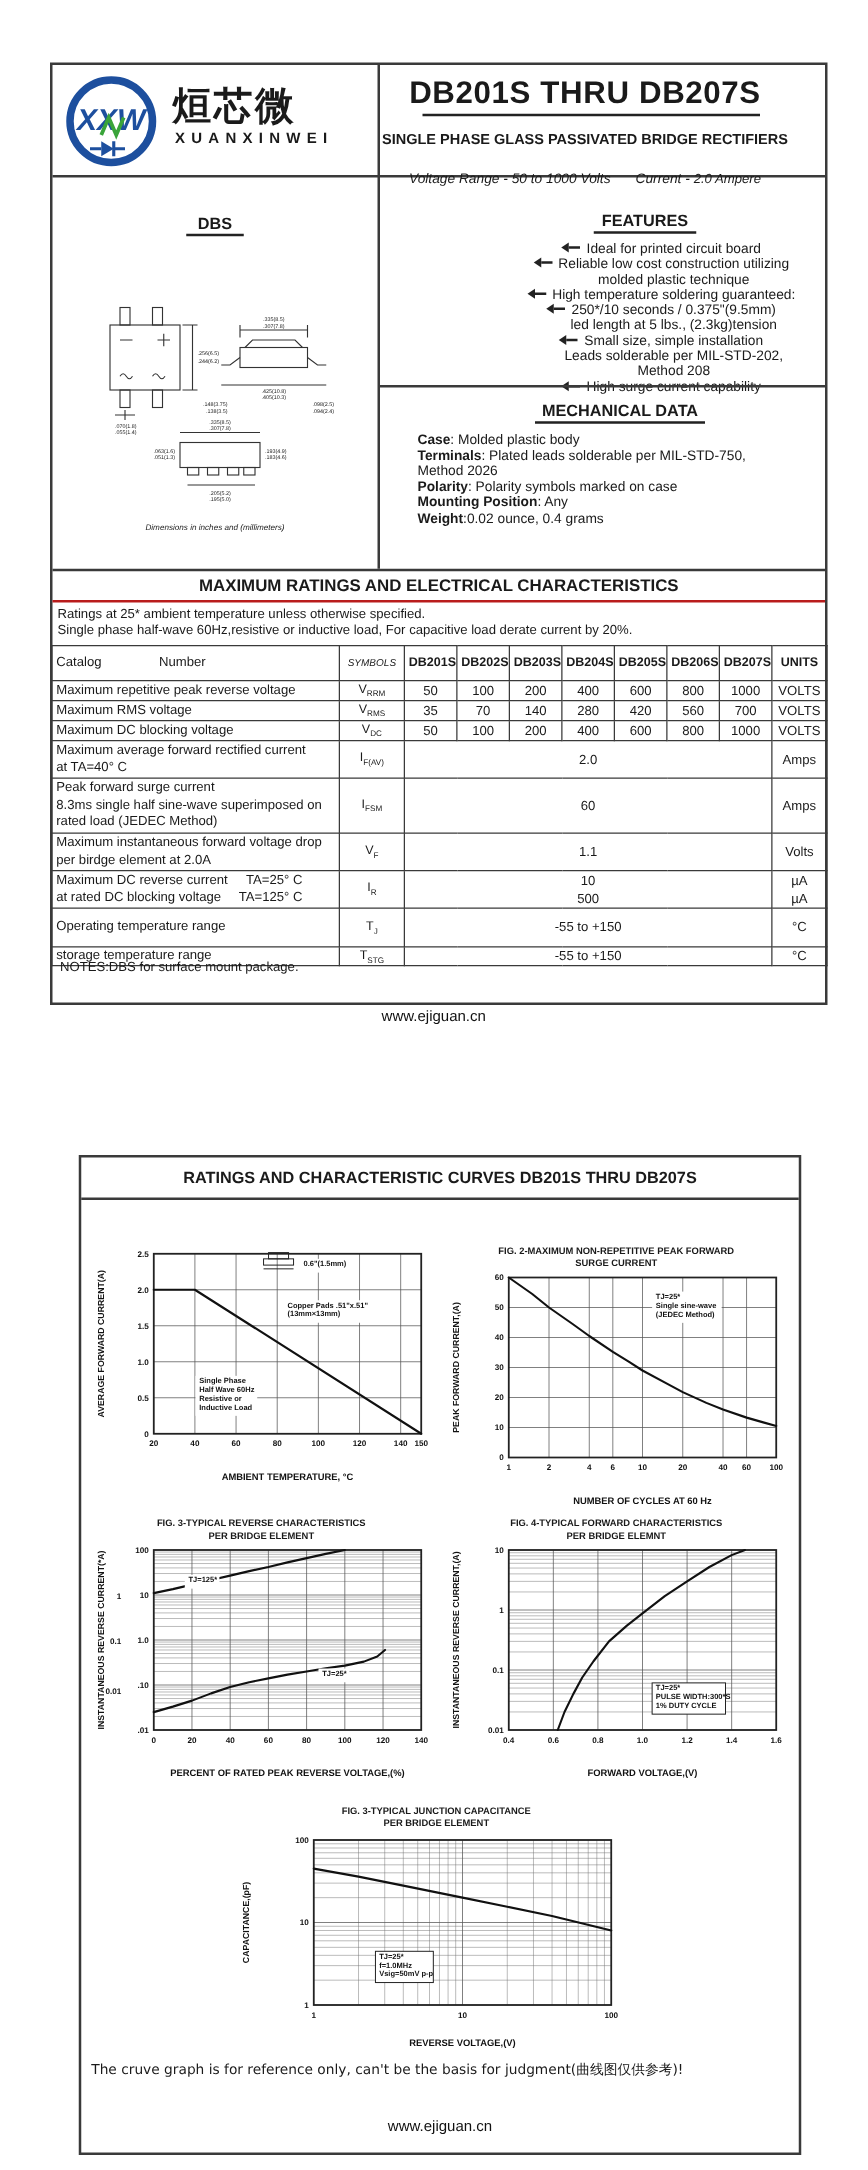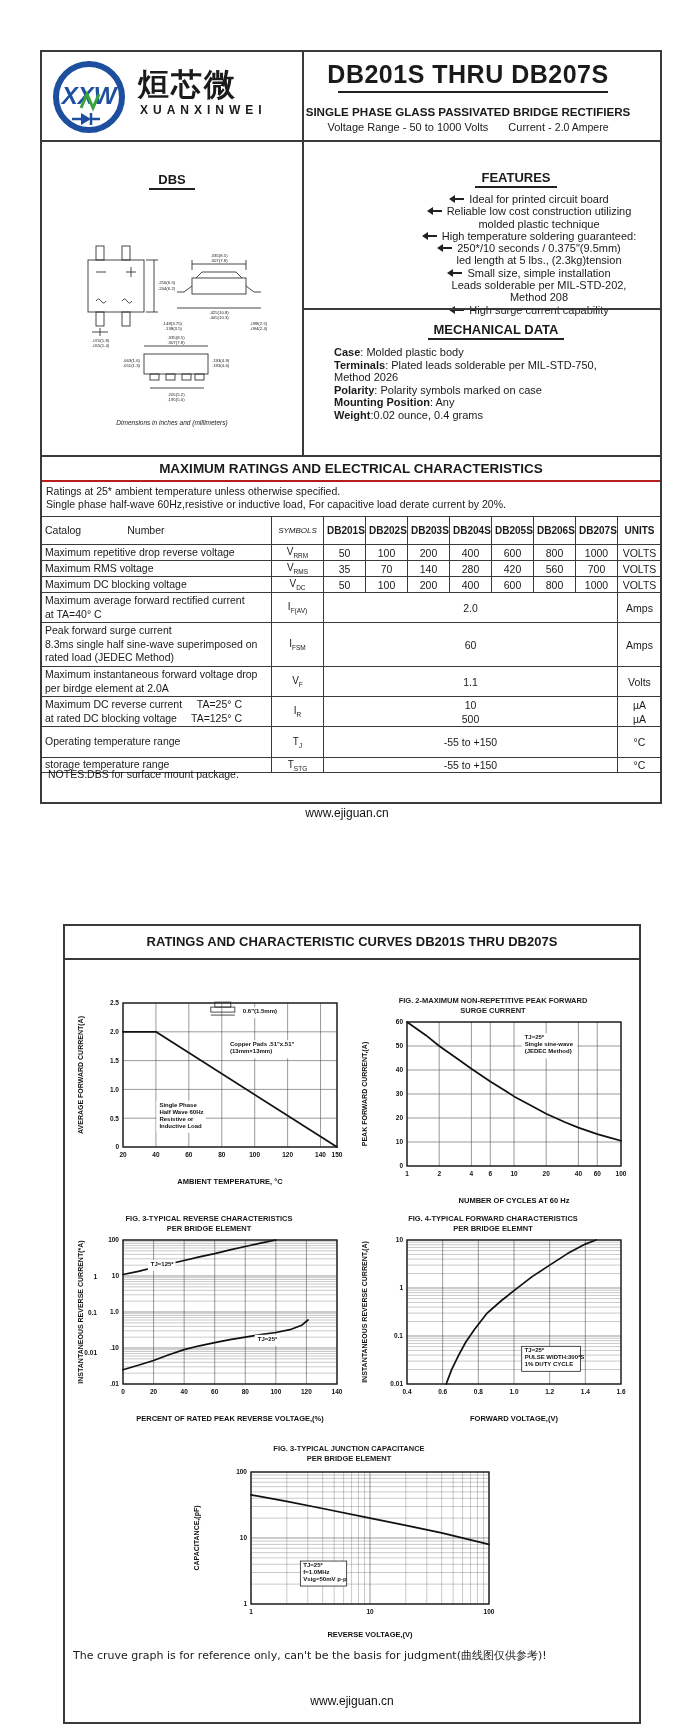--- a/index.html
+++ b/index.html
@@ -12,21 +12,21 @@
   .hline{position:absolute;height:2px;background:#3a3a3a;}
   
   .hdr-logo{position:absolute;left:6px;top:4px;width:254px;height:82px;}
   .hdr-logo .cn{position:absolute;left:90px;top:8px;font-size:31px;font-weight:bold;letter-spacing:2px;
                 font-family:"DejaVu Sans",sans-serif;}
   .hdr-logo .en{position:absolute;left:92px;top:47px;font-size:12px;font-weight:bold;letter-spacing:5px;}
   .hdr-title{position:absolute;left:262px;top:0;width:328px;height:88px;text-align:center;}
   .t1{margin-top:8px;font-size:25px;font-weight:bold;letter-spacing:0.5px;}
   .trule{height:2px;background:#222;margin:2px 24px 0 34px;}
   .t2{margin-top:12px;font-size:11.6px;font-weight:bold;}
-  .t3{margin-top:3px;font-size:11px;}
+  .t3{margin-top:19px;font-style:italic;font-size:11px;}
   .t3 .gap{display:inline-block;width:20px;}
   .t3 .amp{font-size:10.5px;}
   
   .pkg{position:absolute;left:0;top:90px;width:260px;height:313px;}
   .pkg-name{text-align:center;margin-top:28px;}
   .pkg-name span{font-weight:bold;font-size:13px;border-bottom:2px solid #222;padding:0 9px 1px;}
   .pkg-draw{position:absolute;left:12px;top:82px;}
   .pkg-cap{position:absolute;top:277px;width:100%;text-align:center;font-size:6.5px;font-style:italic;color:#222;}
   
   .feat{position:absolute;left:262px;top:88px;width:424px;height:168px;}
@@ -224,21 +224,21 @@
             <td class="ph">DB202S</td>
             <td class="ph">DB203S</td>
             <td class="ph">DB204S</td>
             <td class="ph">DB205S</td>
             <td class="ph">DB206S</td>
             <td class="ph">DB207S</td>
             <td class="ph">UNITS</td>
           </tr>
           <tr style="height: 16px;">
             <td class="lbl">
-              <div>Maximum repetitive drop reverse voltage</div>
+              <div>Maximum repetitive peak reverse voltage</div>
             </td>
             <td class="sym"><span>V</span><sub>RRM</sub></td>
             <td class="val">50</td>
             <td class="val">100</td>
             <td class="val">200</td>
             <td class="val">400</td>
             <td class="val">600</td>
             <td class="val">800</td>
             <td class="val">1000</td>
             <td class="unit">VOLTS</td>

